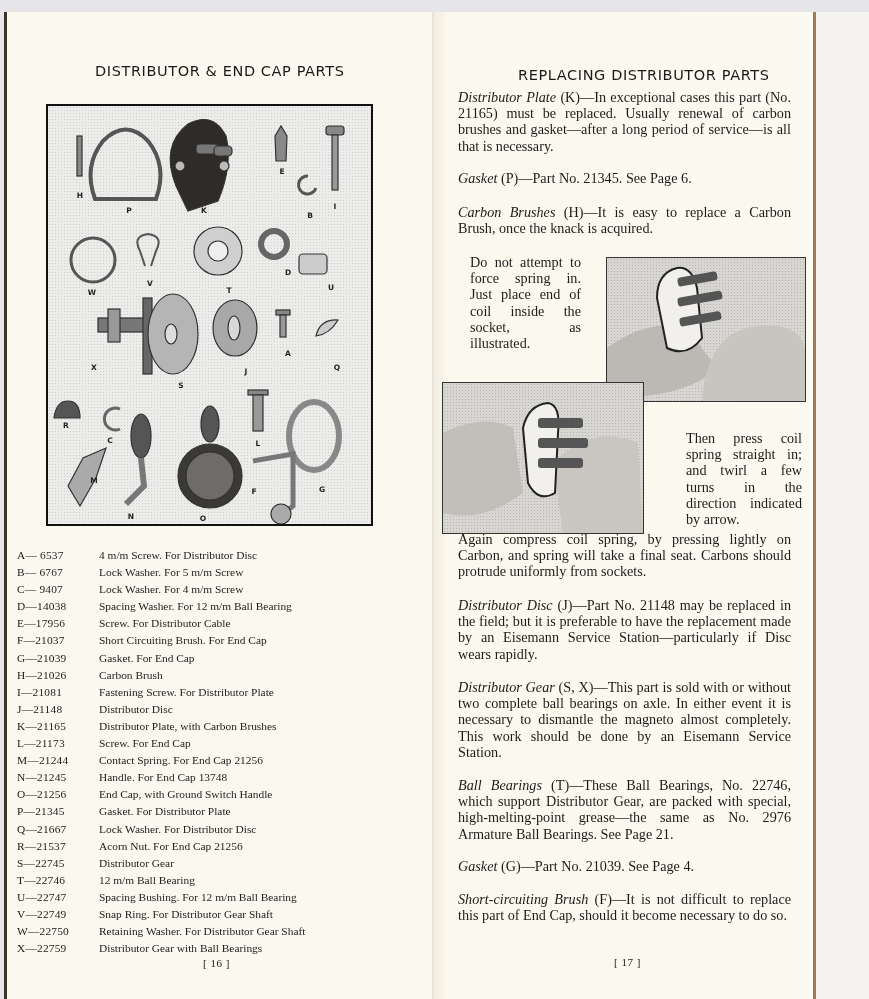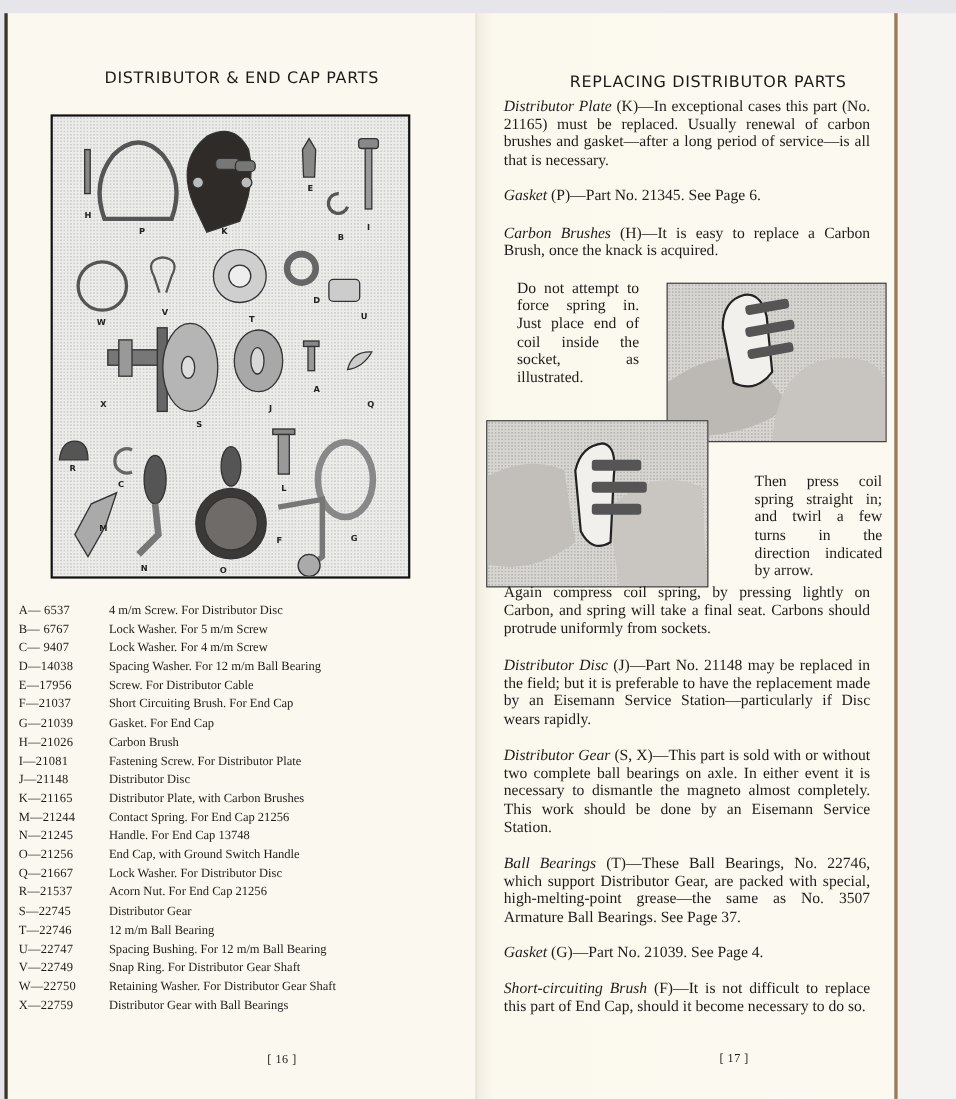--- a/index.html
+++ b/index.html
@@ -40,21 +40,21 @@
     position: absolute; font-family: "DejaVu Sans", sans-serif; font-weight: bold;
     font-size: 7.5px; color: #222; transform: translateX(-50%);
   }
 
   
   .parts { position: absolute; left: 10px; top: 537px; width: 410px; }
   .part-row { display: flex; height: 17.1px; align-items: baseline; font-size: 11.4px; white-space: nowrap; }
   .part-code { width: 72px; text-align: left; padding-right: 10px; letter-spacing: 0.2px; }
   .part-desc { flex: 1; }
 
-  .page-num { position: absolute; font-size: 11px; top: 945px; letter-spacing: 0.5px; margin-left: 40px; }
+  .page-num { position: absolute; font-size: 11px; top: 945px; letter-spacing: 0.5px; }
   .pn-left { left: 196px; }
   .pn-right { left: 180px; top: 944px; }
 
   
   .para { position: absolute; left: 24px; width: 333px; font-size: 14.2px; line-height: 16.2px; text-align: justify; }
   .para i { font-style: italic; }
   .side-text { position: absolute; font-size: 14.2px; line-height: 16.2px; text-align: justify; }
 
   .photo {
     position: absolute; border: 1px solid #333;
@@ -206,30 +206,38 @@
         </div>
         <div class="part-row">
           <span class="part-code">J—21148</span>
           <span class="part-desc">Distributor Disc</span>
         </div>
         <div class="part-row">
           <span class="part-code">K—21165</span>
           <span class="part-desc">Distributor Plate, with Carbon Brushes</span>
         </div>
         <div class="part-row">
+          <span class="part-code">L—21173</span>
+          <span class="part-desc">Screw. For End Cap</span>
+        </div>
+        <div class="part-row">
           <span class="part-code">M—21244</span>
           <span class="part-desc">Contact Spring. For End Cap 21256</span>
         </div>
         <div class="part-row">
           <span class="part-code">N—21245</span>
           <span class="part-desc">Handle. For End Cap 13748</span>
         </div>
         <div class="part-row">
           <span class="part-code">O—21256</span>
           <span class="part-desc">End Cap, with Ground Switch Handle</span>
+        </div>
+        <div class="part-row">
+          <span class="part-code">P—21345</span>
+          <span class="part-desc">Gasket. For Distributor Plate</span>
         </div>
         <div class="part-row">
           <span class="part-code">Q—21667</span>
           <span class="part-desc">Lock Washer. For Distributor Disc</span>
         </div>
         <div class="part-row">
           <span class="part-code">R—21537</span>
           <span class="part-desc">Acorn Nut. For End Cap 21256</span>
         </div>
         <div class="part-row">
@@ -297,21 +305,21 @@
     </div>
 
     <div class="side-text" style="left:252px;top:418px;width:116px">Then press coil spring straight in; and twirl a few turns in the direction indicated by arrow.</div>
 
     <p class="para" style="top:519px;margin:0"><span>Again compress coil spring, by pressing lightly on Carbon, and spring will take a final seat. Carbons should protrude uniformly from sockets.</span></p>
 
     <p class="para" style="top:585px;margin:0"><i>Distributor Disc</i><span> (J)—Part No. 21148 may be replaced in the field; but it is preferable to have the replacement made by an Eisemann Service Station—particularly if Disc wears rapidly.</span></p>
 
     <p class="para" style="top:667px;margin:0"><i>Distributor Gear</i><span> (S, X)—This part is sold with or without two complete ball bearings on axle. In either event it is necessary to dismantle the magneto almost completely. This work should be done by an Eisemann Service Station.</span></p>
 
-    <p class="para" style="top:765px;margin:0"><i>Ball Bearings</i><span> (T)—These Ball Bearings, No. 22746, which support Distributor Gear, are packed with special, high-melting-point grease—the same as No. 3507 Armature Ball Bearings. See Page 37.</span></p>
+    <p class="para" style="top:765px;margin:0"><i>Ball Bearings</i><span> (T)—These Ball Bearings, No. 22746, which support Distributor Gear, are packed with special, high-melting-point grease—the same as No. 2976 Armature Ball Bearings. See Page 21.</span></p>
 
     <p class="para" style="top:846px;margin:0"><i>Gasket</i><span> (G)—Part No. 21039. See Page 4.</span></p>
 
     <p class="para" style="top:879px;margin:0"><i>Short-circuiting Brush</i><span> (F)—It is not difficult to replace this part of End Cap, should it become necessary to do so.</span></p>
 
     <div class="page-num pn-right">[ 17 ]</div>
   </div>
 </div>
 
 </body></html>

